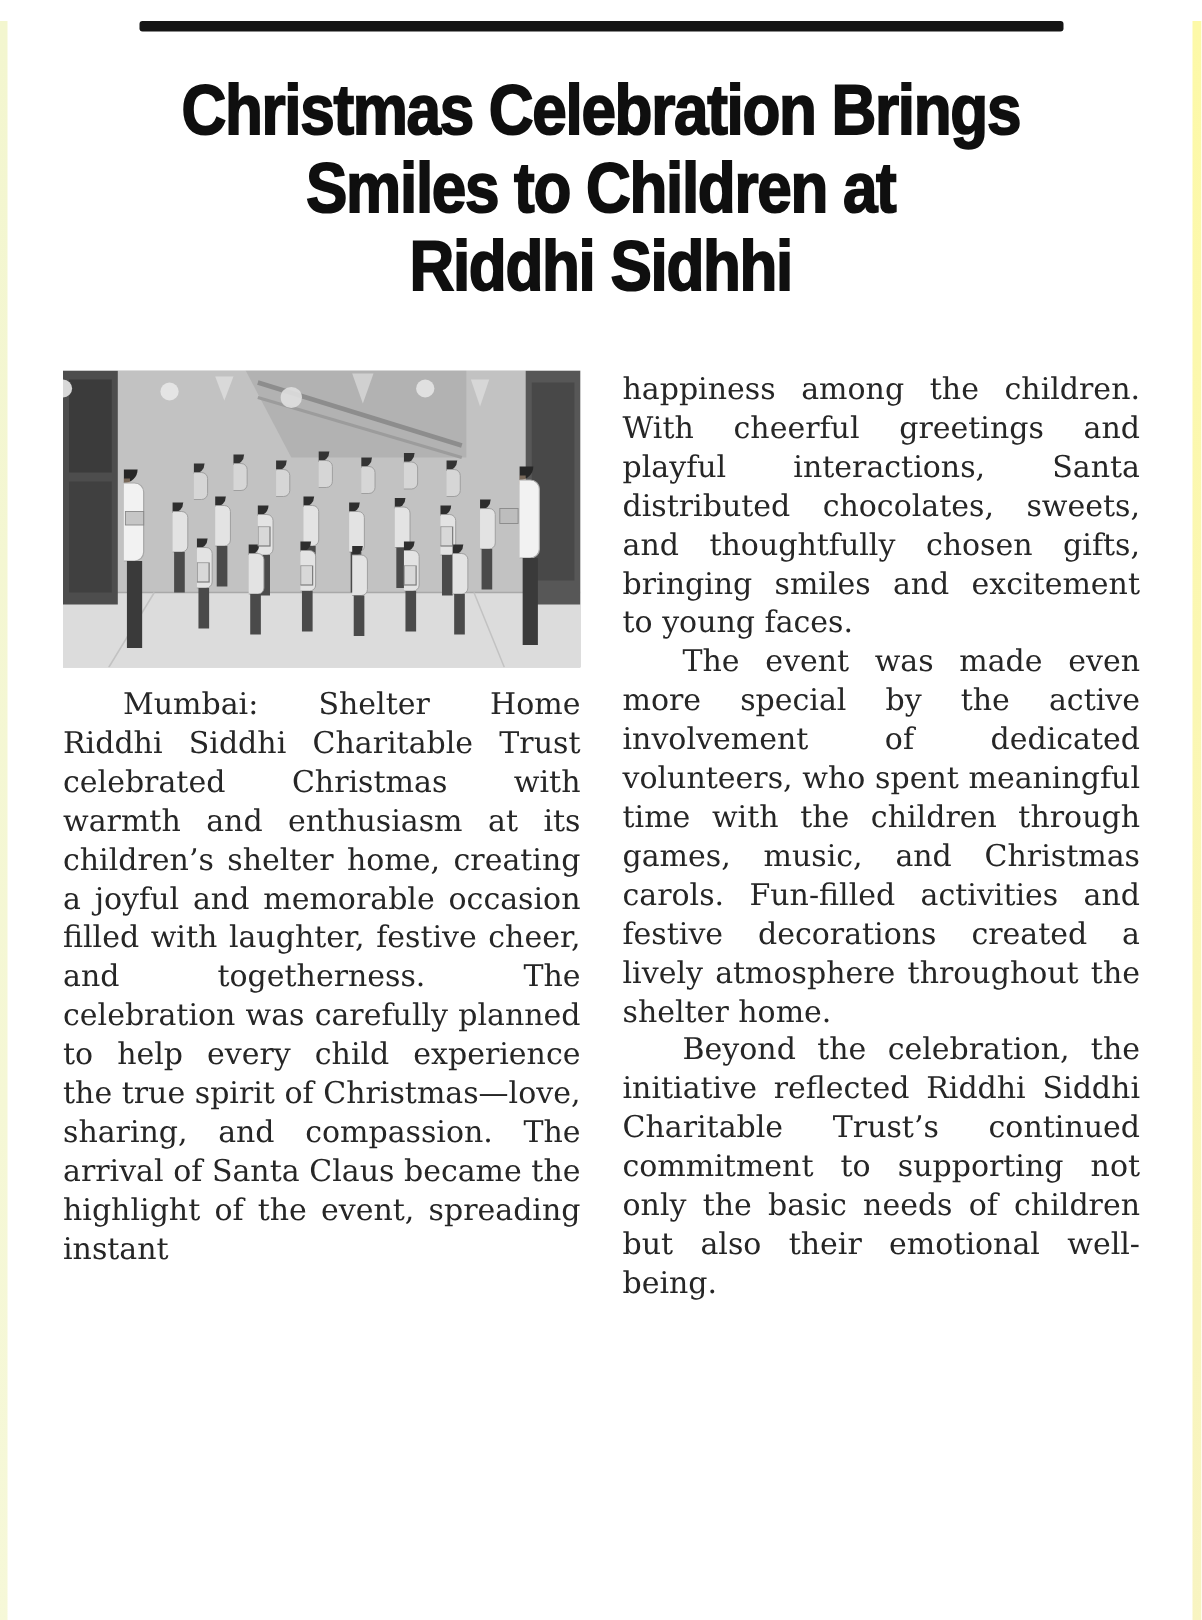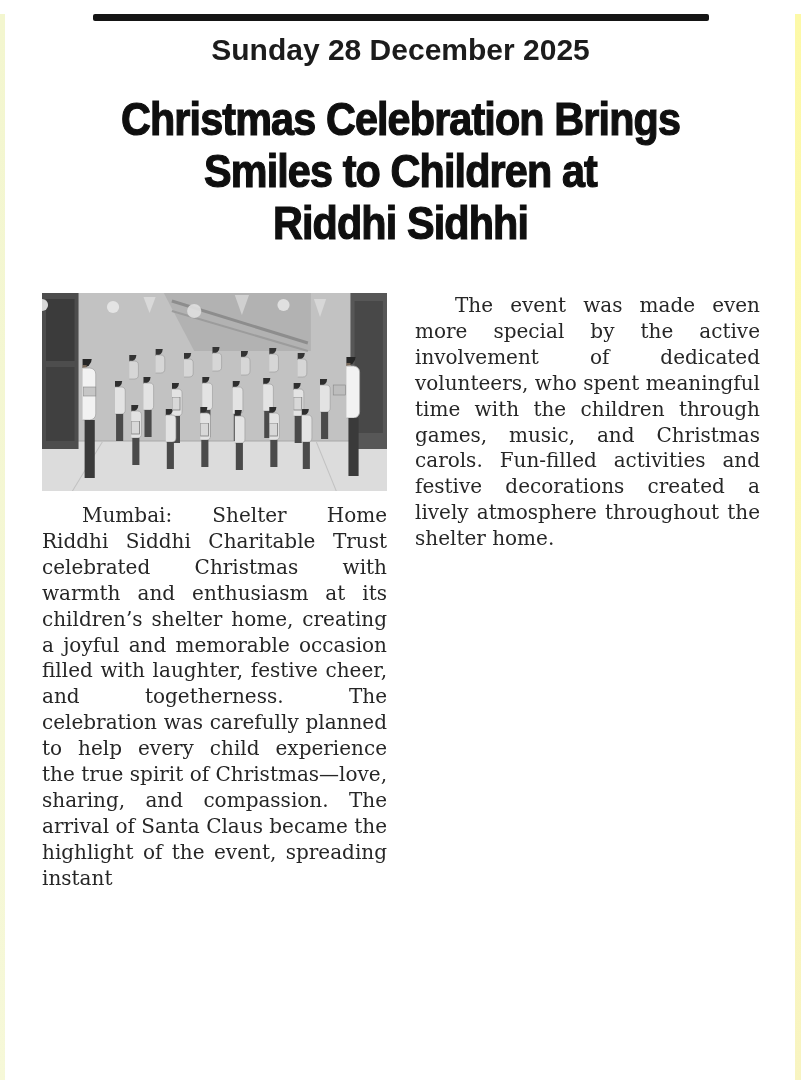--- a/index.html
+++ b/index.html
@@ -107,21 +107,20 @@
 </head>
 <body>
 
 <div class="page">
   <div class="edge-strip-left"></div>
   <div class="edge-strip-right"></div>
 
 
   <div class="masthead-rule"></div>
 
-  <div class="dateline">Sunday 28 December 2025</div>
 
   <div class="headline">
     <span class="headline-line">Christmas Celebration Brings</span>
     <span class="headline-line">Smiles to Children at</span>
     <span class="headline-line">Riddhi Sidhhi</span>
   </div>
 
   <div class="columns">
 
     <div class="col">
@@ -212,17 +211,19 @@
           <use href="#adult" transform="translate(40,66)"></use>
           <use href="#adult" transform="translate(300,64)"></use>
           <rect x="287" y="92" width="12" height="10" fill="#bdbdbd" stroke="#888" stroke-width="0.6"></rect>
           <rect x="41" y="94" width="12" height="9" fill="#c6c6c6" stroke="#888" stroke-width="0.6"></rect>
         </svg>
       </div>
       <p class="indent">Mumbai: Shelter Home Riddhi Siddhi Charitable Trust celebrated Christmas with warmth and enthusiasm at its children’s shelter home, creating a joyful and memorable occasion filled with laughter, festive cheer, and togetherness. The celebration was carefully planned to help every child experience the true spirit of Christmas—love, sharing, and compassion. The arrival of Santa Claus became the highlight of the event, spreading instant</p>
     </div>
 
     <div class="col">
+      <p>happiness among the children. With cheerful greetings and playful interactions, Santa distributed chocolates, sweets, and thoughtfully chosen gifts, bringing smiles and excitement to young faces.</p>
       <p class="indent">The event was made even more special by the active involvement of dedicated volunteers, who spent meaningful time with the children through games, music, and Christmas carols. Fun-filled activities and festive decorations created a lively atmosphere throughout the shelter home.</p>
+      <p class="indent">Beyond the celebration, the initiative reflected Riddhi Siddhi Charitable Trust’s continued commitment to supporting not only the basic needs of children but also their emotional well-being.</p>
     </div>
 
   </div>
 </div>
 
 </body></html>

